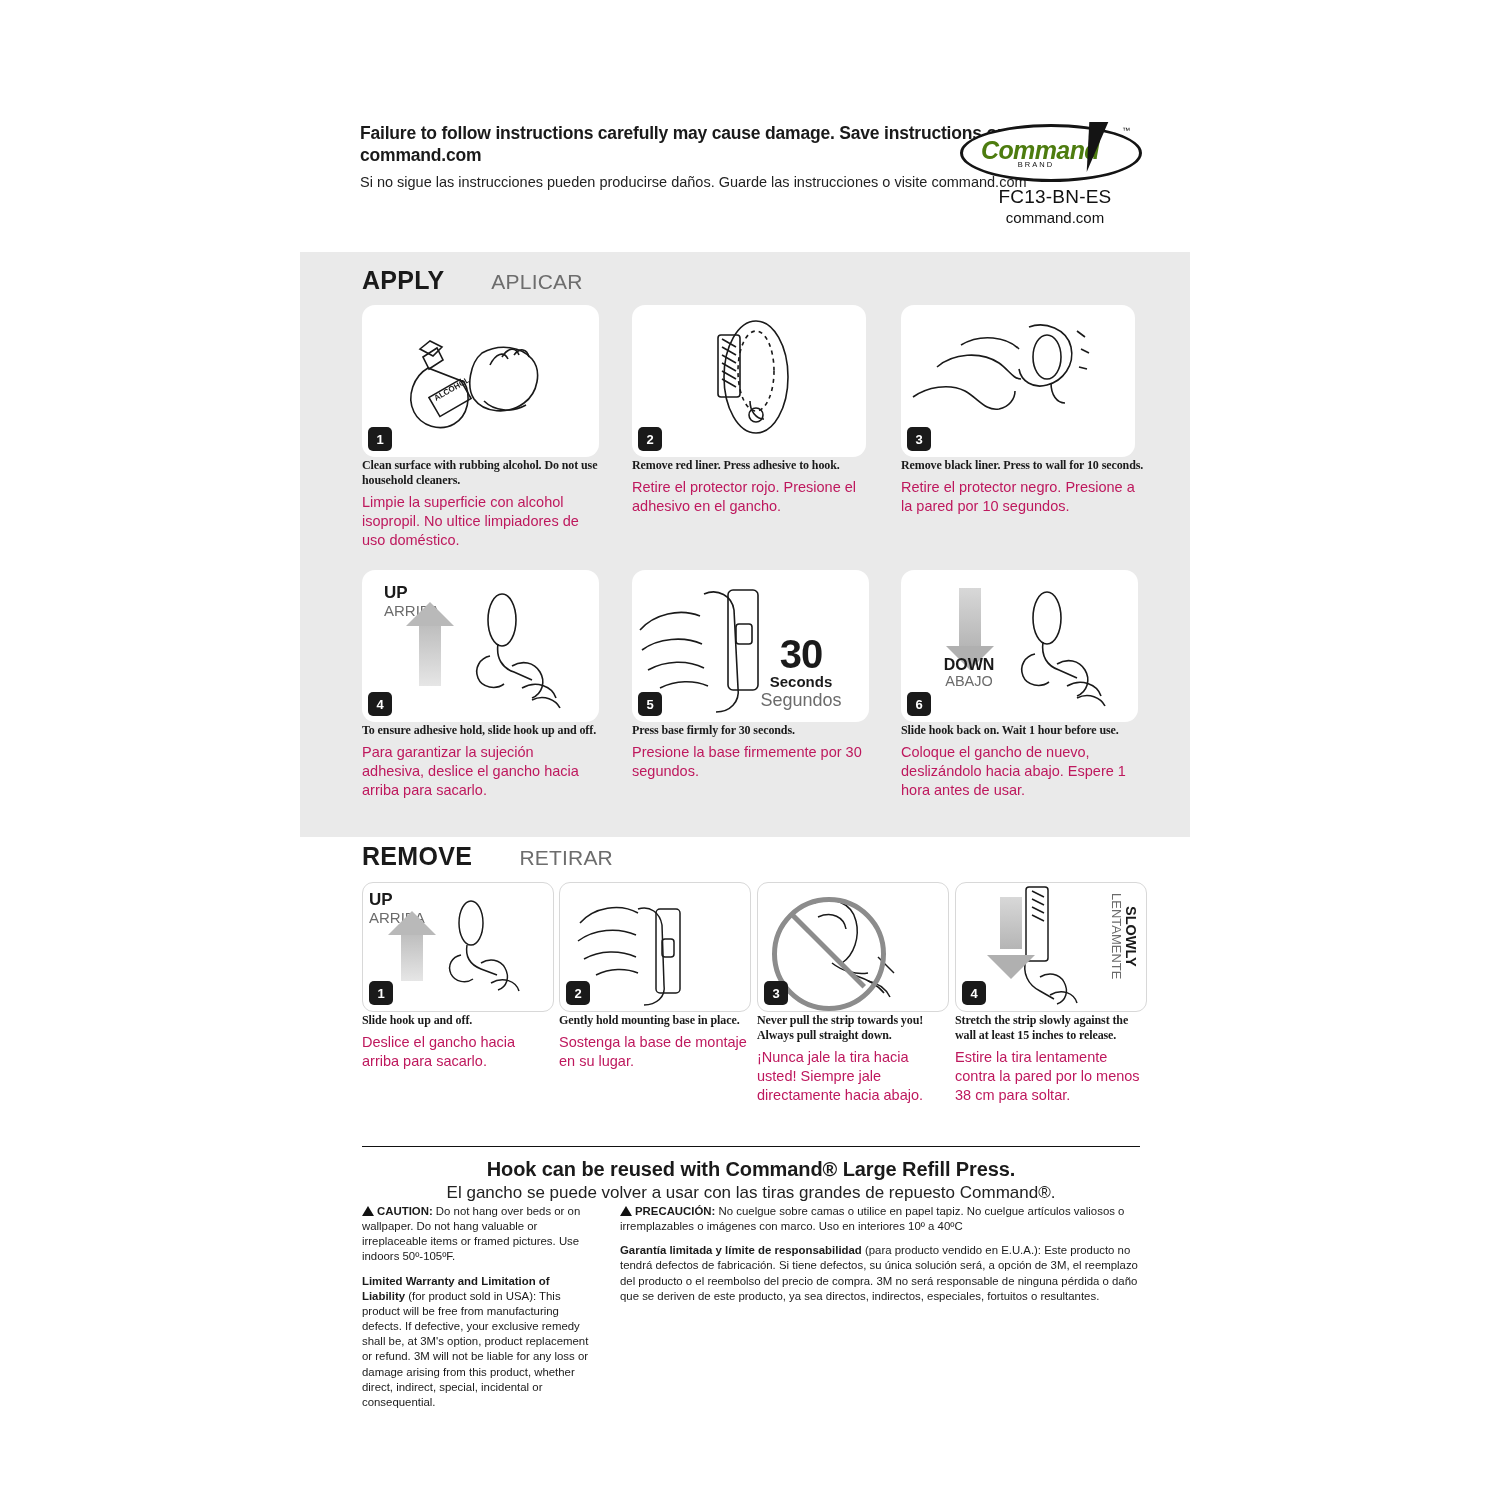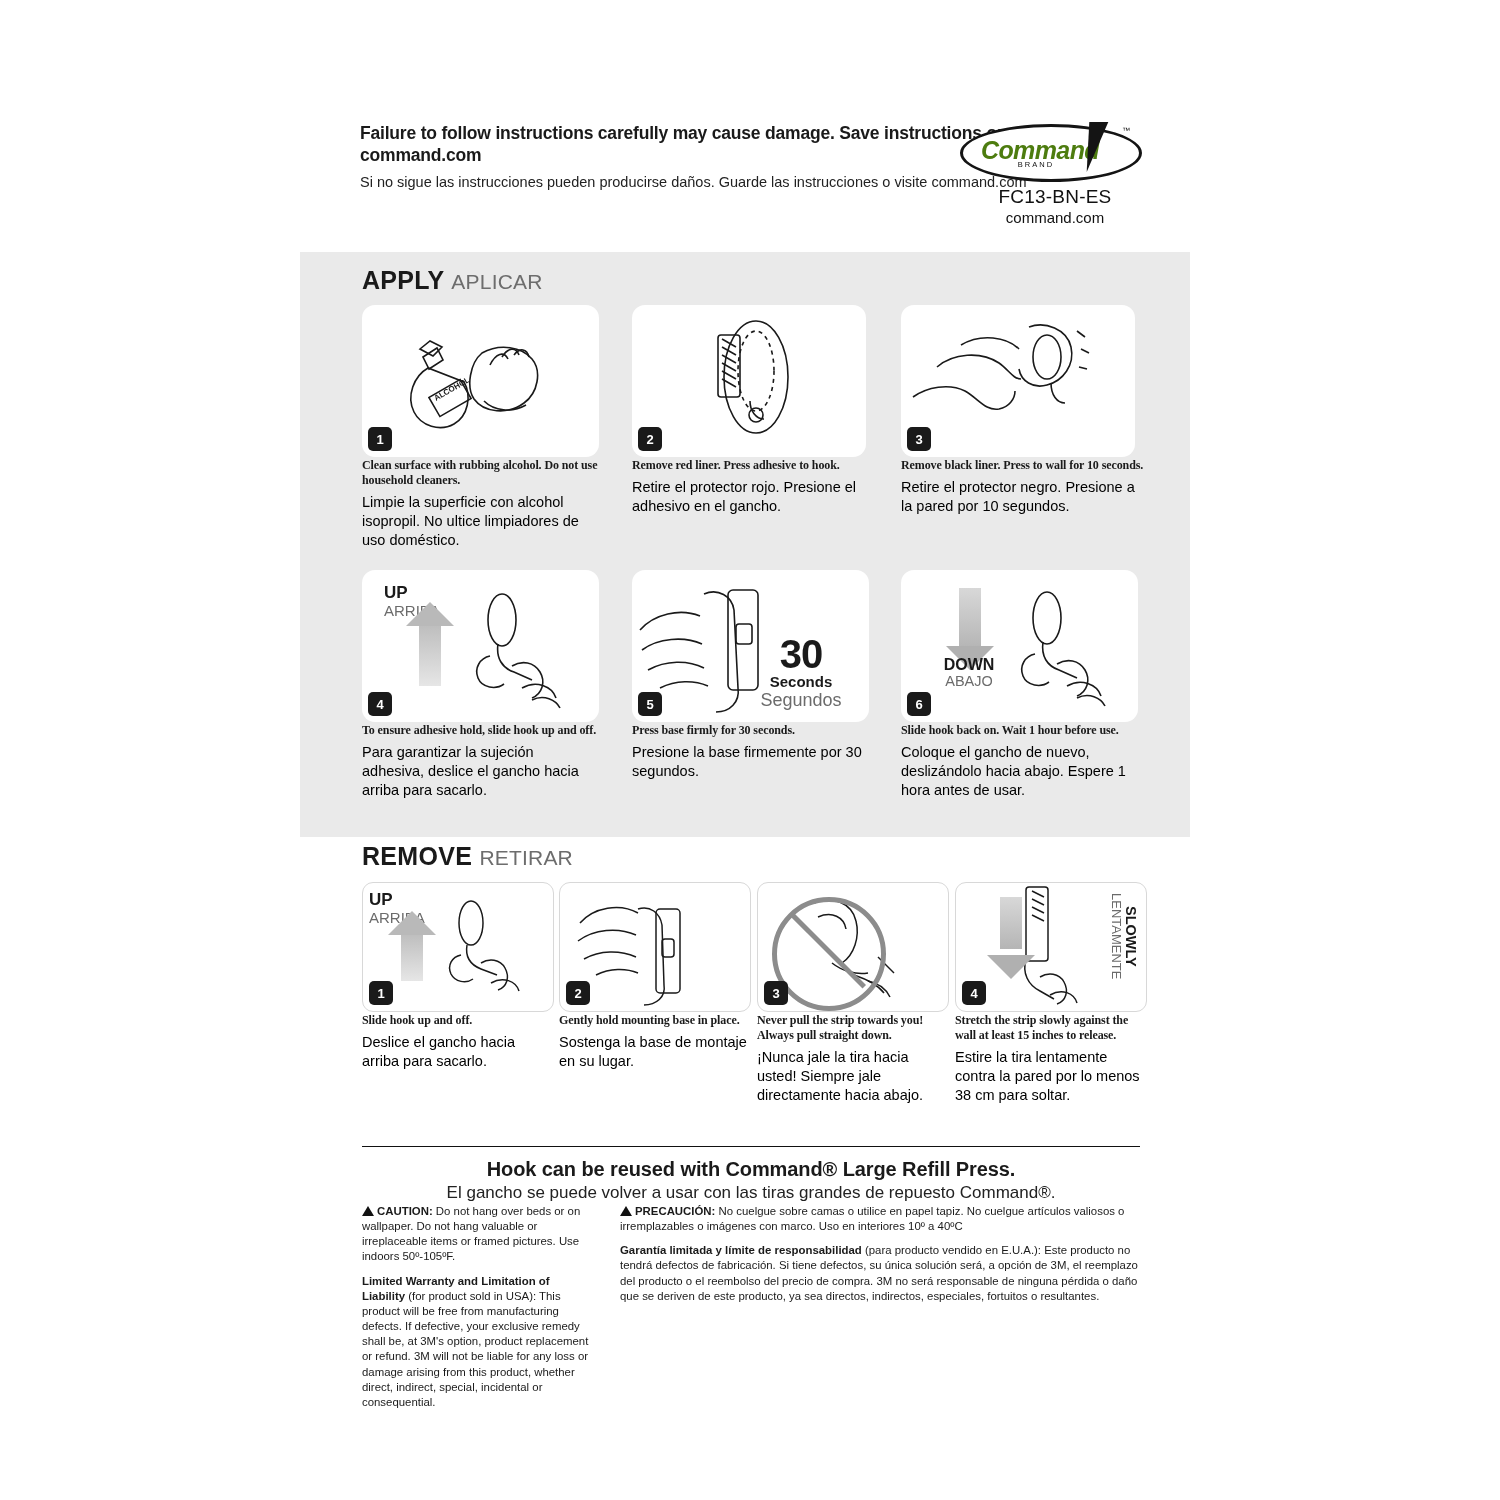--- a/index.html
+++ b/index.html
@@ -130,20 +130,21 @@
     position: absolute;
     font-weight: bold;
     font-size: 25px;
     letter-spacing: 0.3px;
   }
   .section-title .es {
     font-weight: normal;
     font-size: 21px;
     color: #6d6d6d;
     letter-spacing: 0.2px;
+    margin-left: 40px;
   }
   #apply-title { left: 362px; top: 266px; }
   #remove-title { left: 362px; top: 842px; }
 
   
   .step {
     position: absolute;
     width: 237px;
   }
   .step .art {
@@ -174,21 +175,21 @@
     font-size: 12px;
     font-weight: bold;
     line-height: 1.26;
     letter-spacing: -0.1px;
     font-family: Liberation Serif, serif;
   }
   .cap-es {
     margin-top: 5px;
     font-size: 14.5px;
     line-height: 1.3;
-    color: #000000;
+    color: #be185d;
   }
 
   
   #s1 { left: 362px; top: 305px; }
   #s2 { left: 632px; top: 305px; }
   #s3 { left: 901px; top: 305px; }
   #s4 { left: 362px; top: 570px; }
   #s5 { left: 632px; top: 570px; }
   #s6 { left: 901px; top: 570px; }
   #s2 .art, #s3 .art { width: 234px; }

